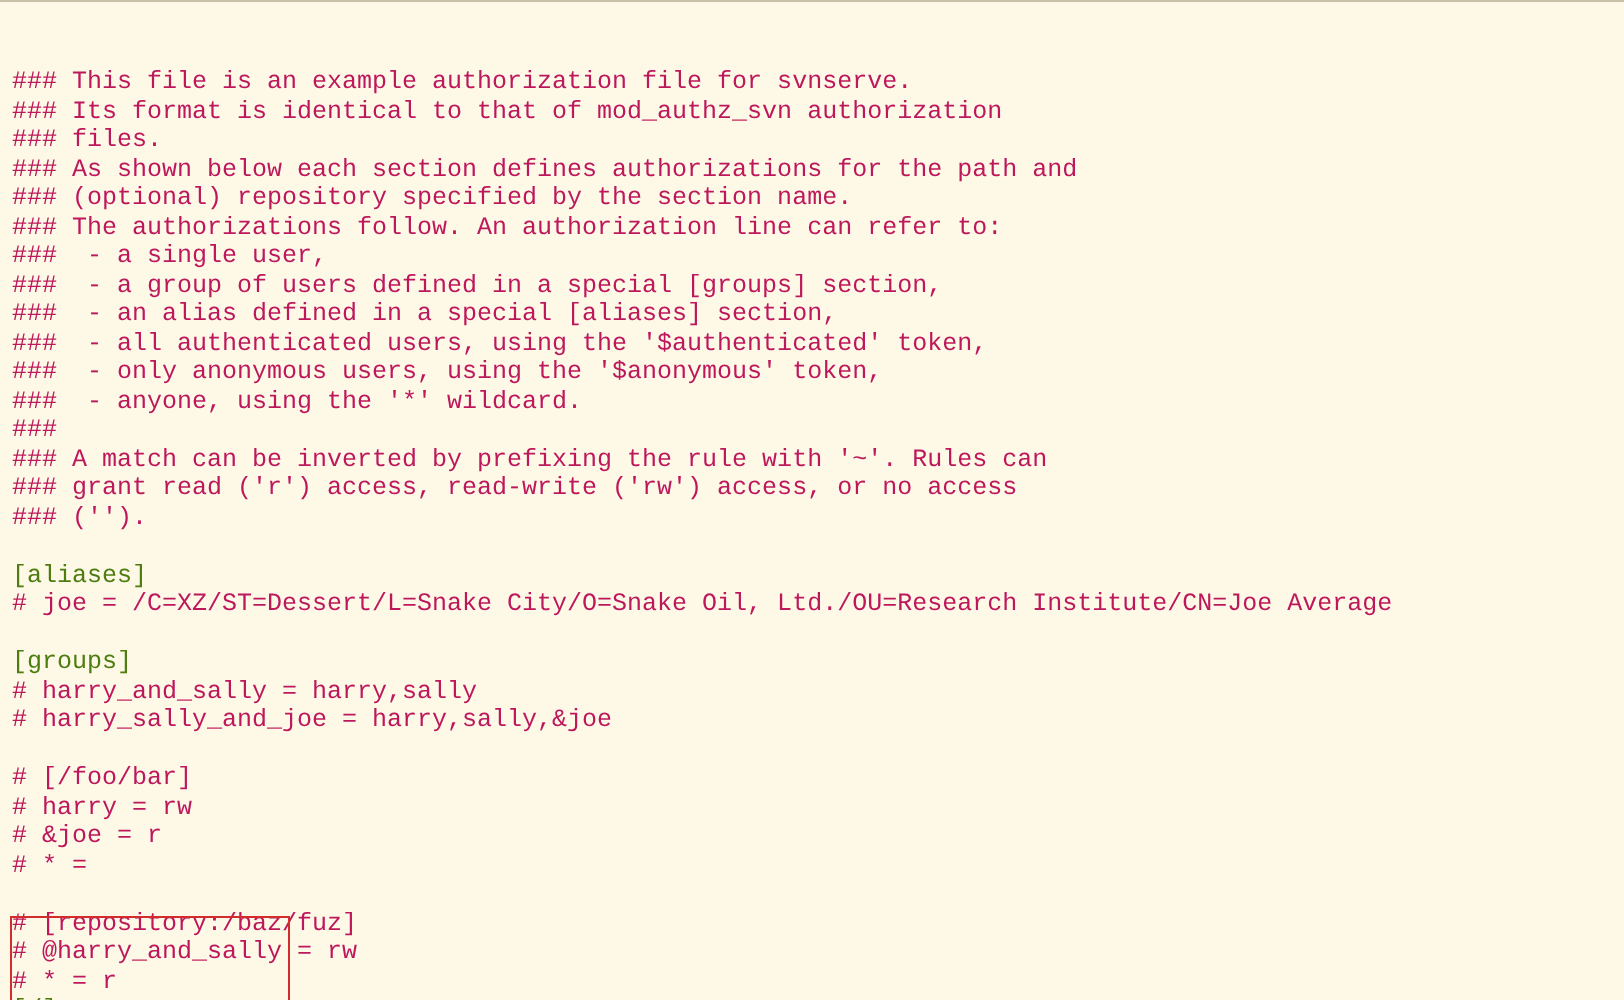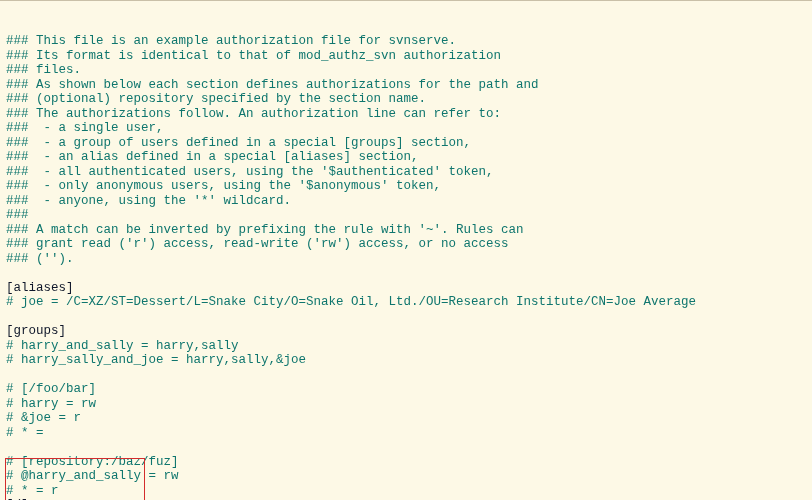--- a/index.html
+++ b/index.html
@@ -15,22 +15,22 @@
     font-size: 12.5px;
     line-height: 14.5px;
     color: #1f1f1f;
   }
   .editor {
     position: relative;
     padding: 4px 6px;
     white-space: pre;
     border-top: 1px solid #c9c0a8;
   }
-  .comment { color: #0f766e; }
-  .plain { color: #0f172a; }
+  .comment { color: #be185d; }
+  .plain { color: #4d7c0f; }
   .highlight-box {
     position: absolute;
     border: 1px solid #d32c2c;
     pointer-events: none;
   }
 </style>
 </head>
 <body>
 
 <div class="editor">

